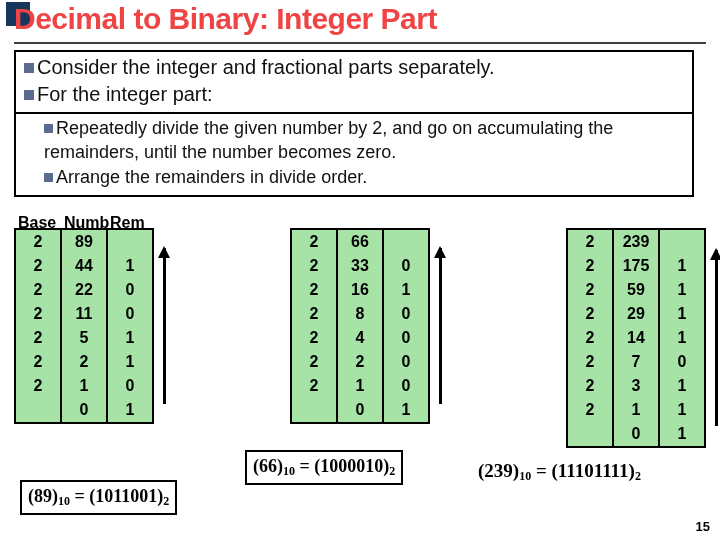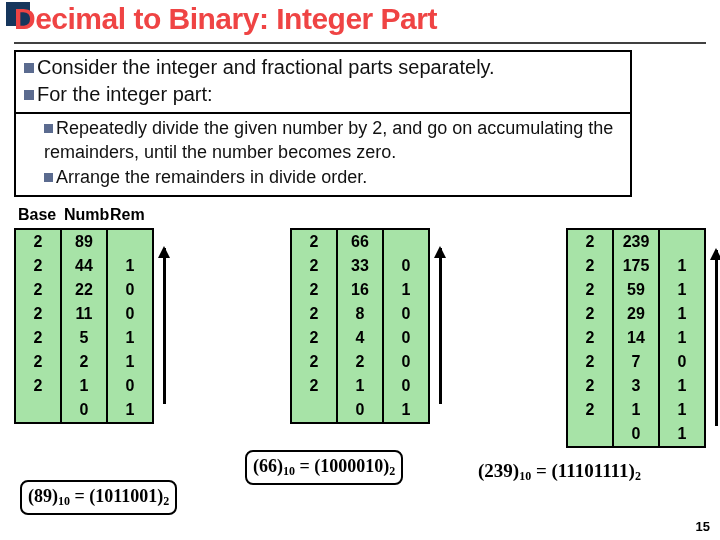--- a/index.html
+++ b/index.html
@@ -27,21 +27,21 @@
   }
   .rule {
     position: absolute;
     top: 42px; left: 14px;
     width: 692px; height: 2px;
     background: #404040;
   }
   .card {
     position: absolute;
     left: 14px;
-    width: 618px;
+    width: 680px;
     border: 2px solid #000;
     background: #fff;
     padding: 2px 8px 6px 8px;
   }
   .card1 { top: 50px; }
   .card2 { top: 112px; }
   .bullet-sq {
     display: inline-block;
     width: 10px; height: 10px;
     background: #5b6b8f;
@@ -54,21 +54,21 @@
   .tables-row {
     position: absolute;
     top: 206px; left: 14px;
     width: 692px;
     display: flex;
     justify-content: space-between;
     align-items: flex-start;
   }
   .block { display: flex; flex-direction: column; align-items: center; }
   .hdr-row { display: flex; margin-bottom: 2px; font-weight: bold; font-size: 16px; }
-  .hdr-row span { width: 46px; text-align: left; padding-left: 4px; }
+  .hdr-row span { width: 46px; text-align: left; padding-left: 4px; margin-top: 8px; }
   .tbl { display: flex; position: relative; }
   .col {
     border: 2px solid #000;
     background: #a7e3a7;
     display: flex; flex-direction: column;
   }
   .col.c0 { border-right: none; }
   .col.c1 { border-right: none; }
   .cell {
     width: 44px; height: 24px;
@@ -99,21 +99,20 @@
     border-left: 6px solid transparent;
     border-right: 6px solid transparent;
     border-bottom: 12px solid #000;
   }
   .eq {
     position: absolute;
     font-family: "Times New Roman", serif;
     font-weight: bold;
     font-size: 18px;
     white-space: nowrap;
-    border-radius: 8px;
   }
   .eq sub { font-size: 12px; vertical-align: -3px; }
   .eq.box {
     border: 2px solid #000;
     padding: 4px 6px;
   }
   .eq1 { left: 20px; top: 480px; }
   .eq2 { left: 245px; top: 450px; }
   .eq3 { left: 478px; top: 460px; border: none; font-size: 19px; text-align: right; }
   .pagenum {

